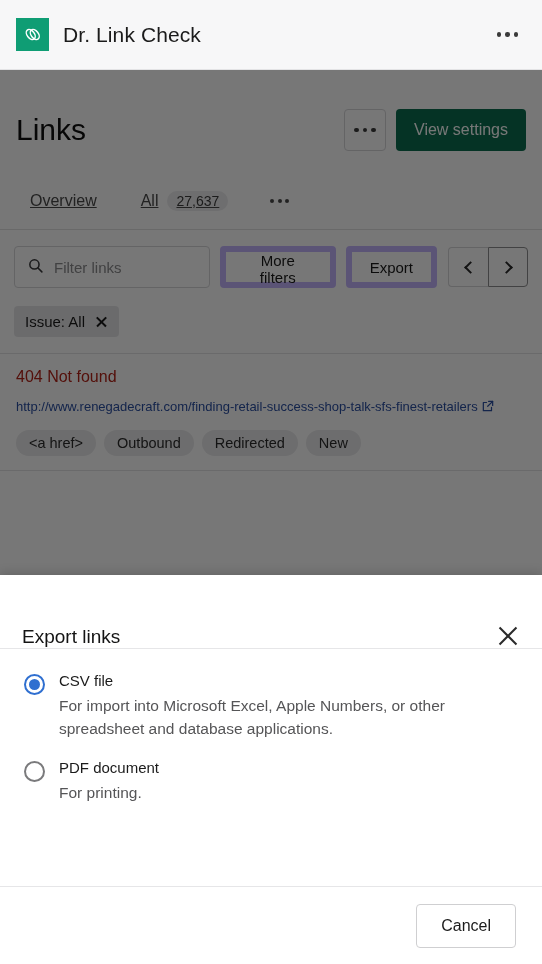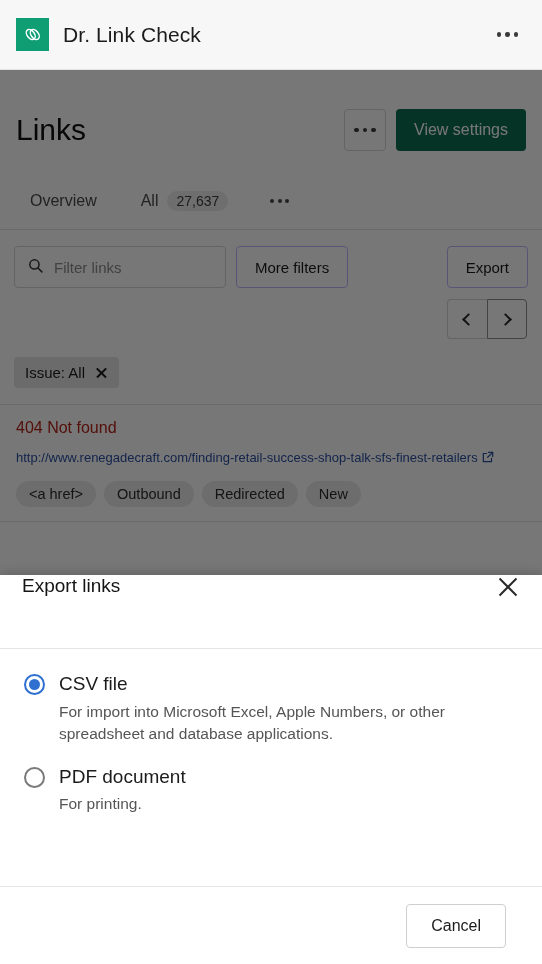--- a/index.html
+++ b/index.html
@@ -128,20 +128,21 @@
   .tab {
     display: flex;
     align-items: center;
     gap: 9px;
     height: 58px;
     padding: 0 22px;
     font-size: 16px;
     color: #4a4a4a;
     cursor: pointer;
     position: relative;
+    text-decoration: underline;
   }
   .tab.active { color: #121212; }
   .tab.active::after {
     content: "";
     position: absolute;
     left: 6px; right: 6px; bottom: 0;
     height: 3.5px;
     background: #0b6e4f;
     border-radius: 2px;
   }
@@ -184,33 +185,33 @@
     font-size: 15px;
     font-family: inherit;
     color: #15803d;
     background: transparent;
     width: 100%;
   }
   .search-box input::placeholder { color: #8b8b8d; }
   .btn-outline {
     height: 42px;
     padding: 0 18px;
-    border: 1px solid #c4b5fd;
+    border: 6px solid #c4b5fd;
     border-radius: 4px;
     background: #ffffff;
     font-size: 15px;
     font-family: inherit;
     color: #1b1b1b;
     cursor: pointer;
   }
   .filter-right {
     margin-left: auto;
     display: flex;
-    flex-direction: column;
-    align-items: flex-start;
+    flex-direction: row;
+    align-items: center;
     gap: 11px;
   }
   .pager {
     display: flex;
   }
   .pager-btn {
     width: 40px; height: 40px;
     border: 1px solid #d6d6d8;
     background: #ffffff;
     display: flex; align-items: center; justify-content: center;
@@ -276,21 +277,21 @@
     height: 389px;
     background: #ffffff;
     z-index: 20;
     box-shadow: 0 -2px 10px rgba(0,0,0,0.16);
     display: flex;
     flex-direction: column;
   }
   .modal-head {
     height: 74px;
     display: flex;
-    align-items: flex-start;
+    align-items: flex-end;
     padding: 0 22px;
     border-bottom: 1px solid #e6e6e8;
     flex: 0 0 auto;
   }
   .modal-title { font-size: 19px; color: #141414; }
   .modal-head-spacer { flex: 1 1 auto; }
   .close-x { width: 24px; height: 24px; position: relative; cursor: pointer; }
   .close-x::before, .close-x::after {
     content:""; position:absolute; left:0; top:11px;
     width:24px; height:2px; background:#2a2a2a;
@@ -322,32 +323,32 @@
   .radio.checked::after {
     content: "";
     position: absolute;
     left: 50%; top: 50%;
     width: 11px; height: 11px;
     margin: -5.5px 0 0 -5.5px;
     border-radius: 50%;
     background: #2f6fd0;
   }
   .radio-text { flex: 1 1 auto; }
-  .radio-label { font-size: 19px; color: #1b1b1b; line-height: 1.35; }
+  .radio-label { font-size: 15px; color: #1b1b1b; line-height: 1.35; }
   .radio-desc { font-size: 15.5px; color: #555557; line-height: 1.45; margin-top: 4px; }
 
   .modal-foot {
     flex: 0 0 auto;
     height: 78px;
     border-top: 1px solid #e6e6e8;
     display: flex;
     align-items: center;
     justify-content: flex-end;
     gap: 13px;
-    padding: 0 36px;
+    padding: 0 26px;
   }
   .btn-cancel {
     height: 44px; padding: 0 24px;
     border: 1px solid #cfcfd1;
     border-radius: 4px;
     background: #ffffff;
     font-size: 16px; font-family: inherit; color: #1b1b1b;
     cursor: pointer;
   }
   .btn-start {

